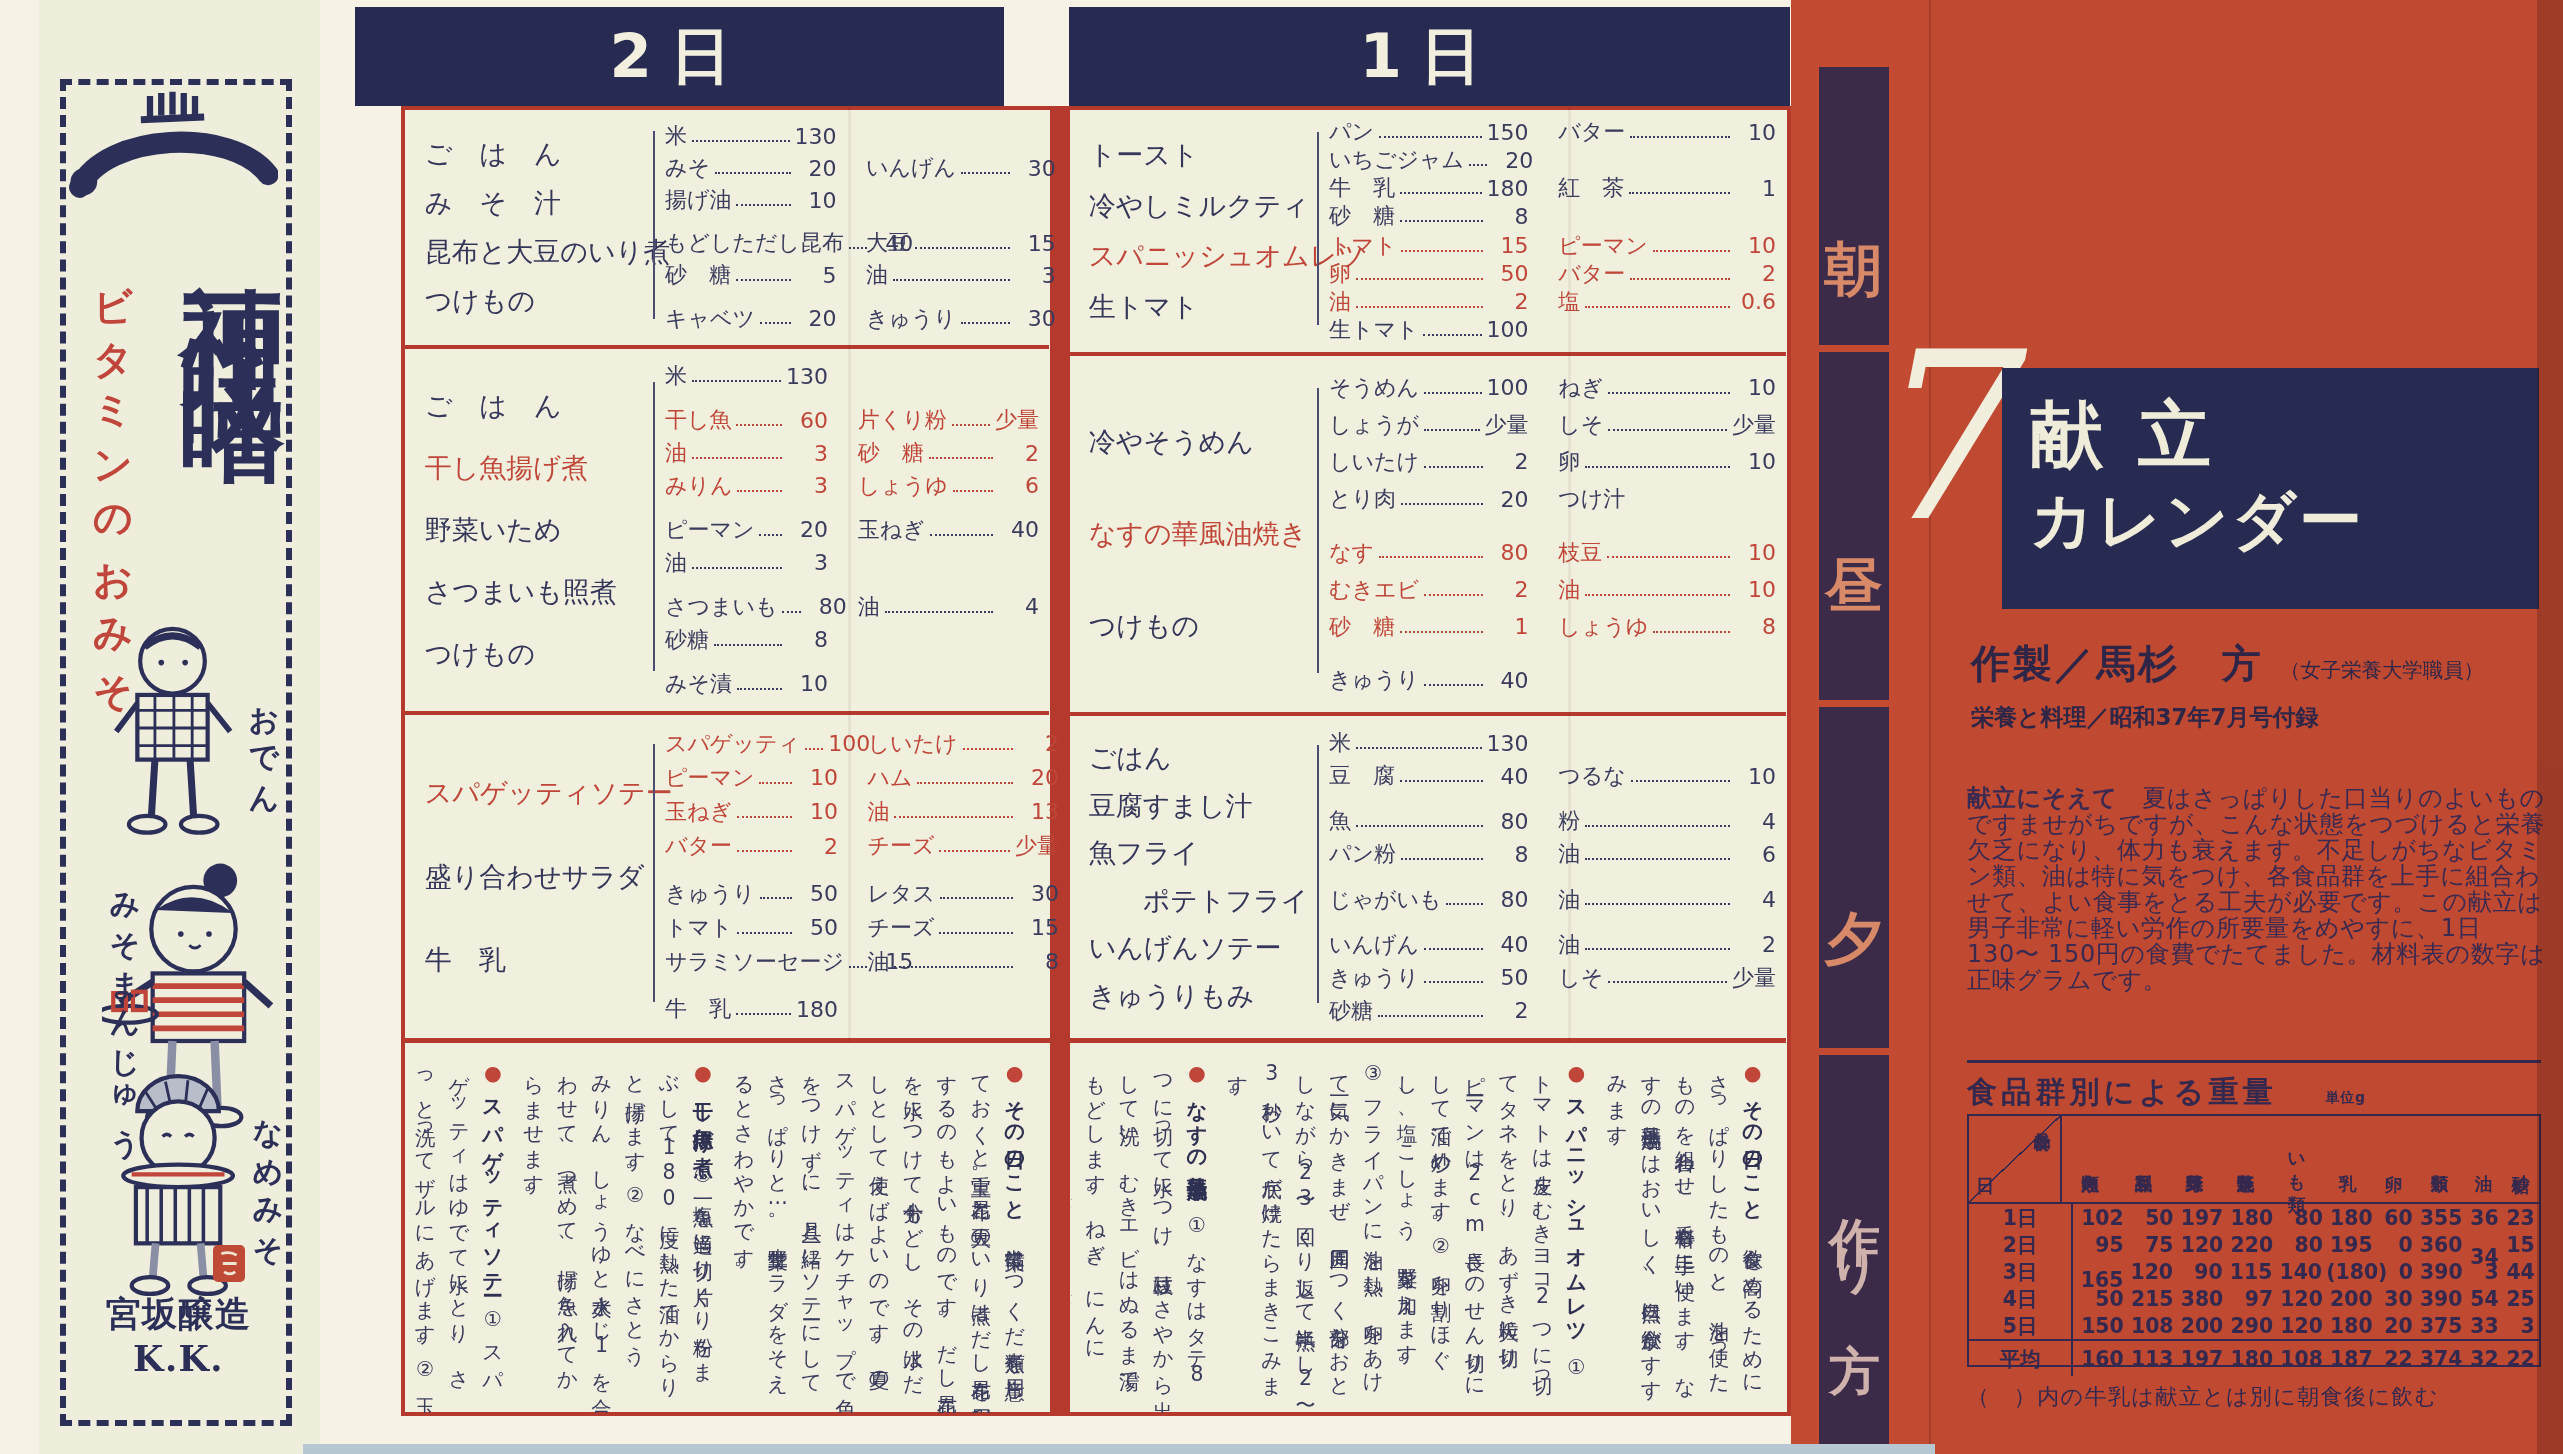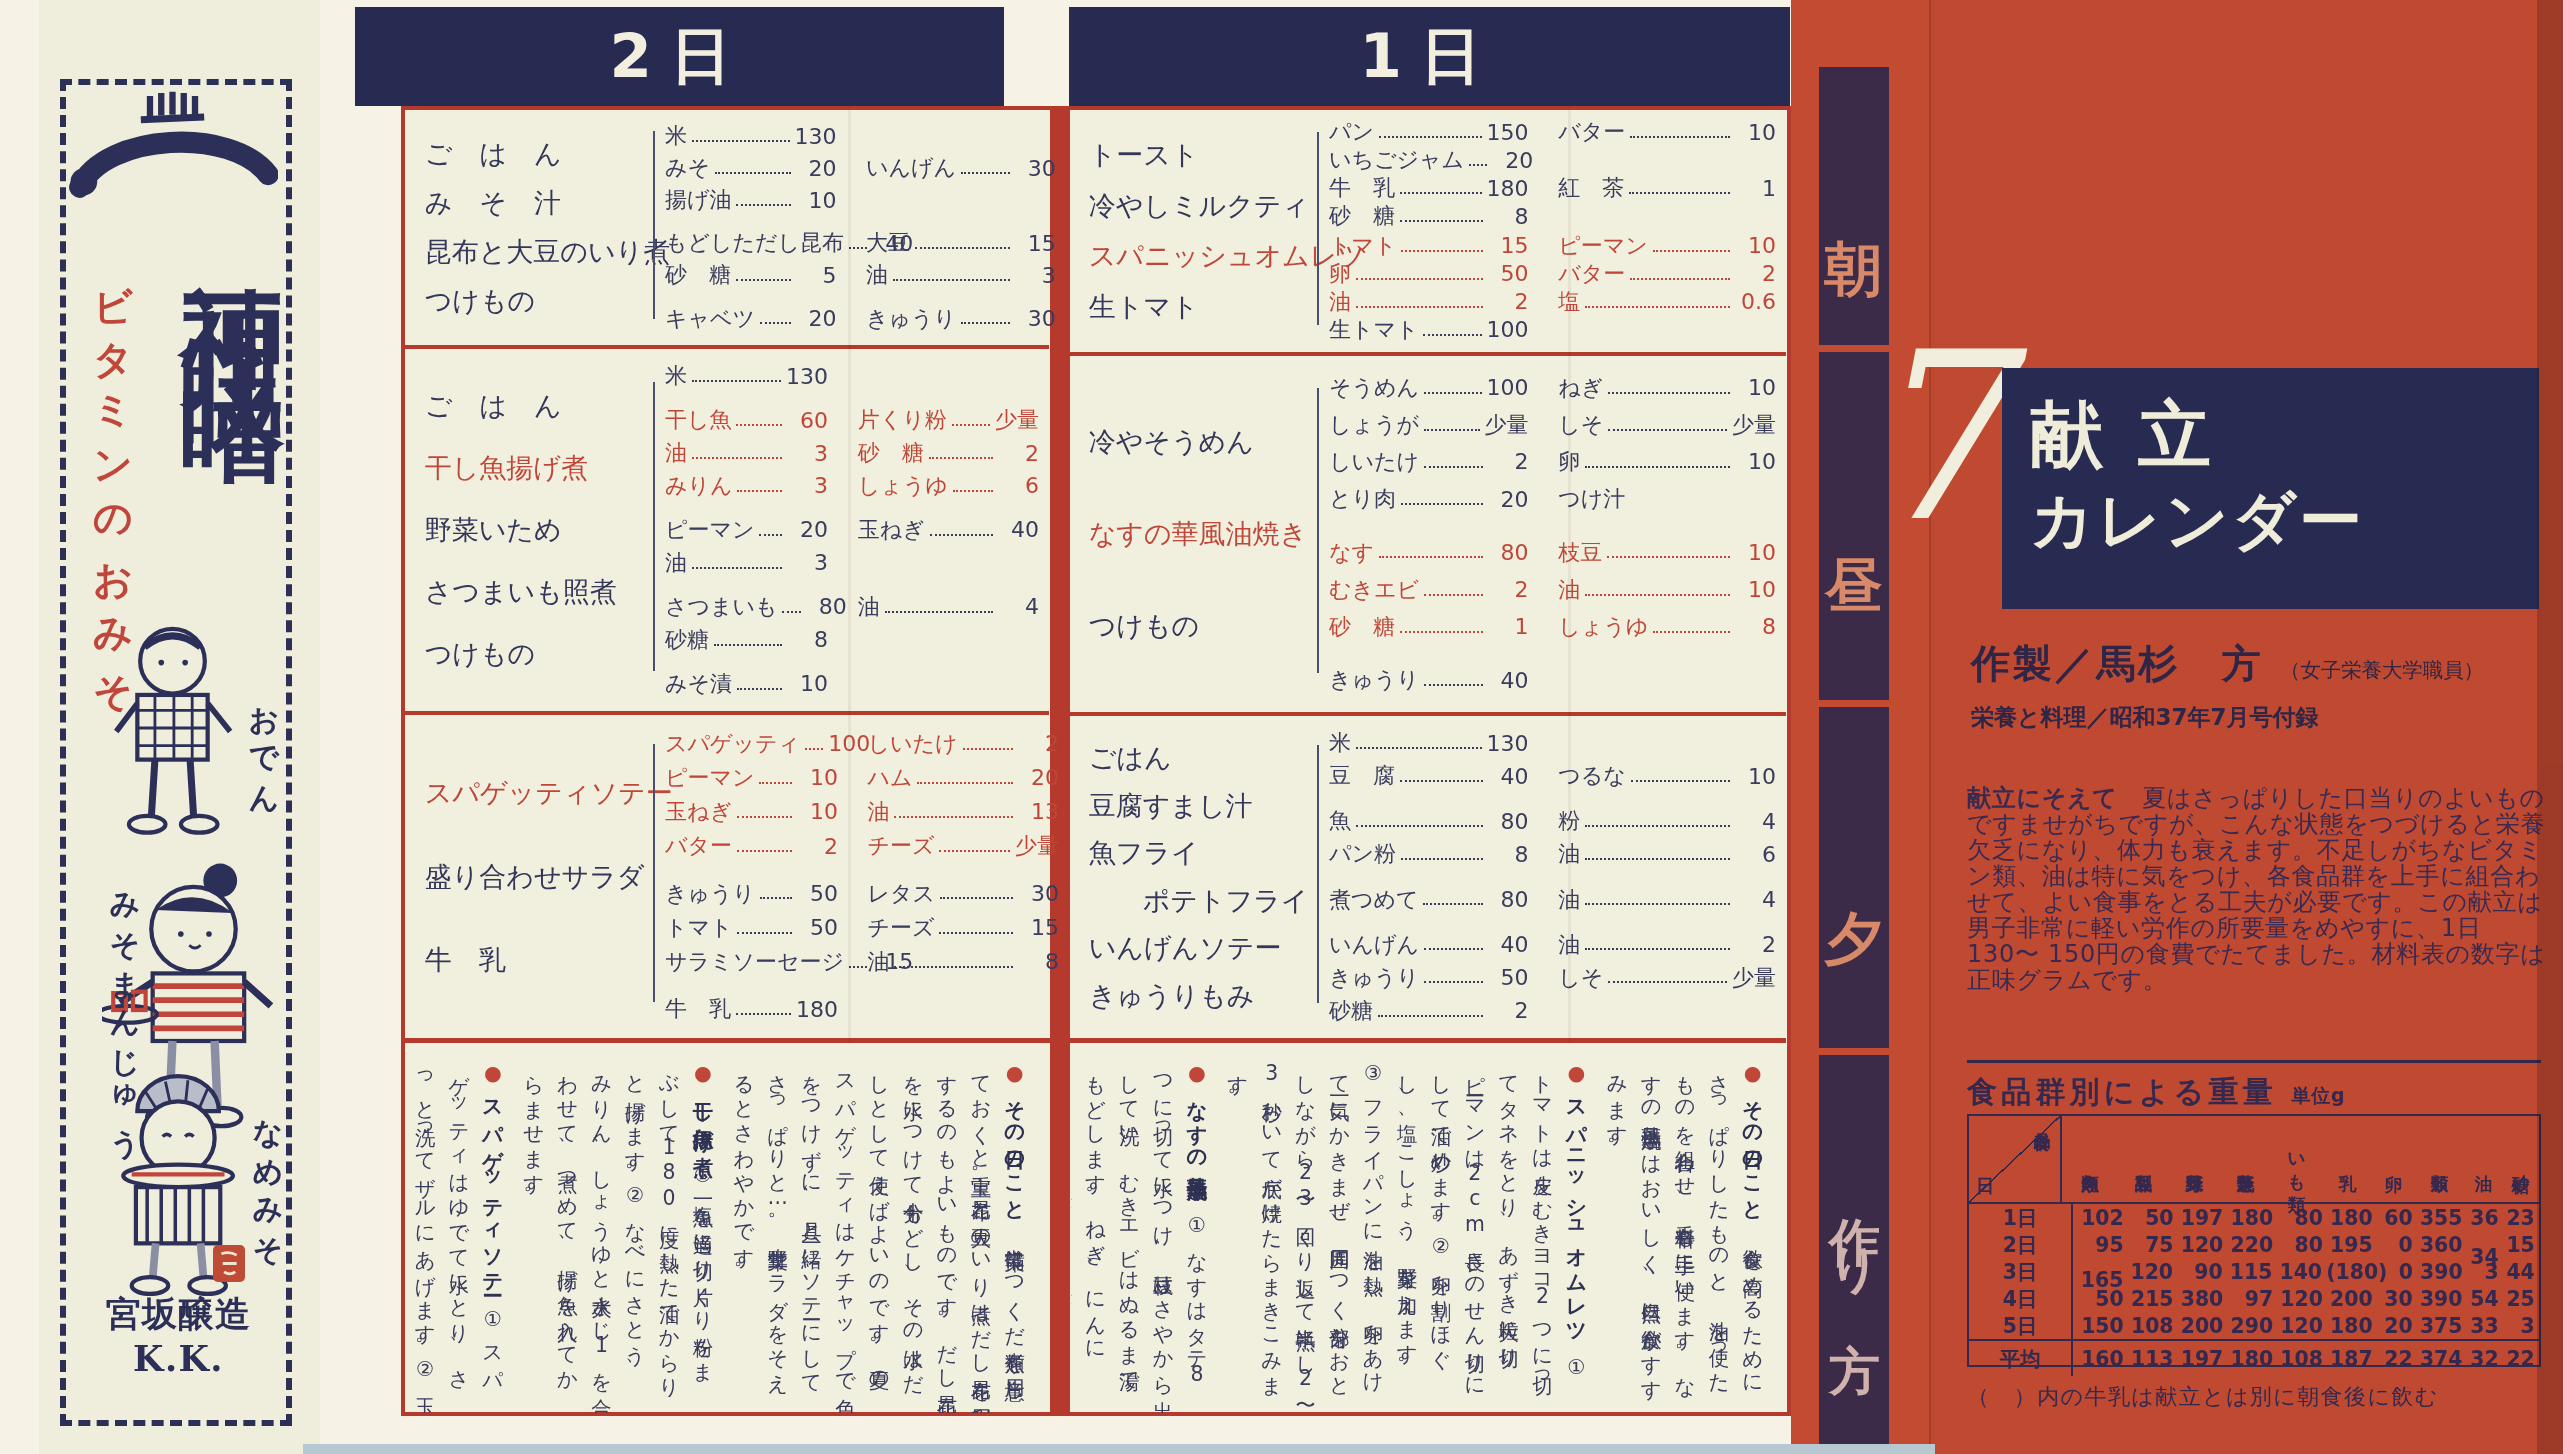--- a/index.html
+++ b/index.html
@@ -58,21 +58,21 @@
   .titlebox{left:2002px;top:368px;width:537px;height:241px;background:#272b52;color:#efecd9;padding:21px 0 0 28px;box-sizing:border-box;}
   .title1{font-size:73px;font-weight:bold;letter-spacing:35px;line-height:1.25;}
   .title2{font-size:63px;font-weight:bold;letter-spacing:2.8px;line-height:1.3;}
   .byline{left:1971px;top:637px;font-size:39px;font-weight:bold;color:#2e2547;letter-spacing:2.8px;}
   .bylinenote{font-size:20.4px;font-weight:normal;letter-spacing:0;}
   .publine{left:1971px;top:702px;font-size:23px;font-weight:bold;color:#2e2547;}
   .intro{left:1967px;top:785px;width:580px;font-size:24px;line-height:26px;color:#3a2950;letter-spacing:0.7px;}
   .introlead{font-weight:bold;}
   .rule{left:1967px;top:1060px;width:574px;height:2.8px;background:#35284e;}
   .tbltitle{left:1967px;top:1072px;font-size:30px;font-weight:bold;color:#35284e;letter-spacing:4.2px;}
-  .tblunit{font-size:19px;letter-spacing:0.7px;}
+  .tblunit{font-size:14px;letter-spacing:0.7px;margin-left:34px;}
   .wtable{left:1967px;top:1114px;width:574px;height:253px;border:2.8px solid #35284e;box-sizing:border-box;color:#35284e;}
   .thead{display:flex;height:86px;border-bottom:2.1px solid #35284e;}
   .corner{width:107px;border-right:2.1px solid #35284e;position:relative;background:
      linear-gradient(to bottom right,transparent 49.5%,#35284e 49.5%,#35284e 50.7%,transparent 50.7%);}
   .cornertop{position:absolute;top:4.2px;right:5.6px;font-size:17px;writing-mode:vertical-rl;text-orientation:upright;font-weight:bold;}
   .cornerbot{position:absolute;bottom:4.2px;left:7px;font-size:18.3px;font-weight:bold;}
   .hcol{display:flex;align-items:center;justify-content:center;writing-mode:vertical-rl;text-orientation:upright;font-size:17.6px;font-weight:bold;padding-top:4.2px;box-sizing:border-box;}
   .trow{display:flex;height:27px;align-items:center;font-size:20.4px;font-weight:bold;}
   .trow .dlab{width:107px;border-right:2.1px solid #35284e;text-align:center;box-sizing:border-box;height:100%;display:flex;align-items:center;justify-content:center;}
   .tcell{text-align:right;padding-right:4.2px;box-sizing:border-box;}
@@ -717,21 +717,21 @@
           </div>
           <div class="icell c2">
             <span class="iname">油</span>
             <span class="lead"></span>
             <span class="val">6</span>
           </div>
         </div>
         <div class="gap"></div>
         <div class="irow">
           <div class="icell c1">
-            <span class="iname">煮つめて</span>
+            <span class="iname">じゃがいも</span>
             <span class="lead"></span>
             <span class="val">80</span>
           </div>
           <div class="icell c2">
             <span class="iname">油</span>
             <span class="lead"></span>
             <span class="val">4</span>
           </div>
         </div>
         <div class="gap"></div>

